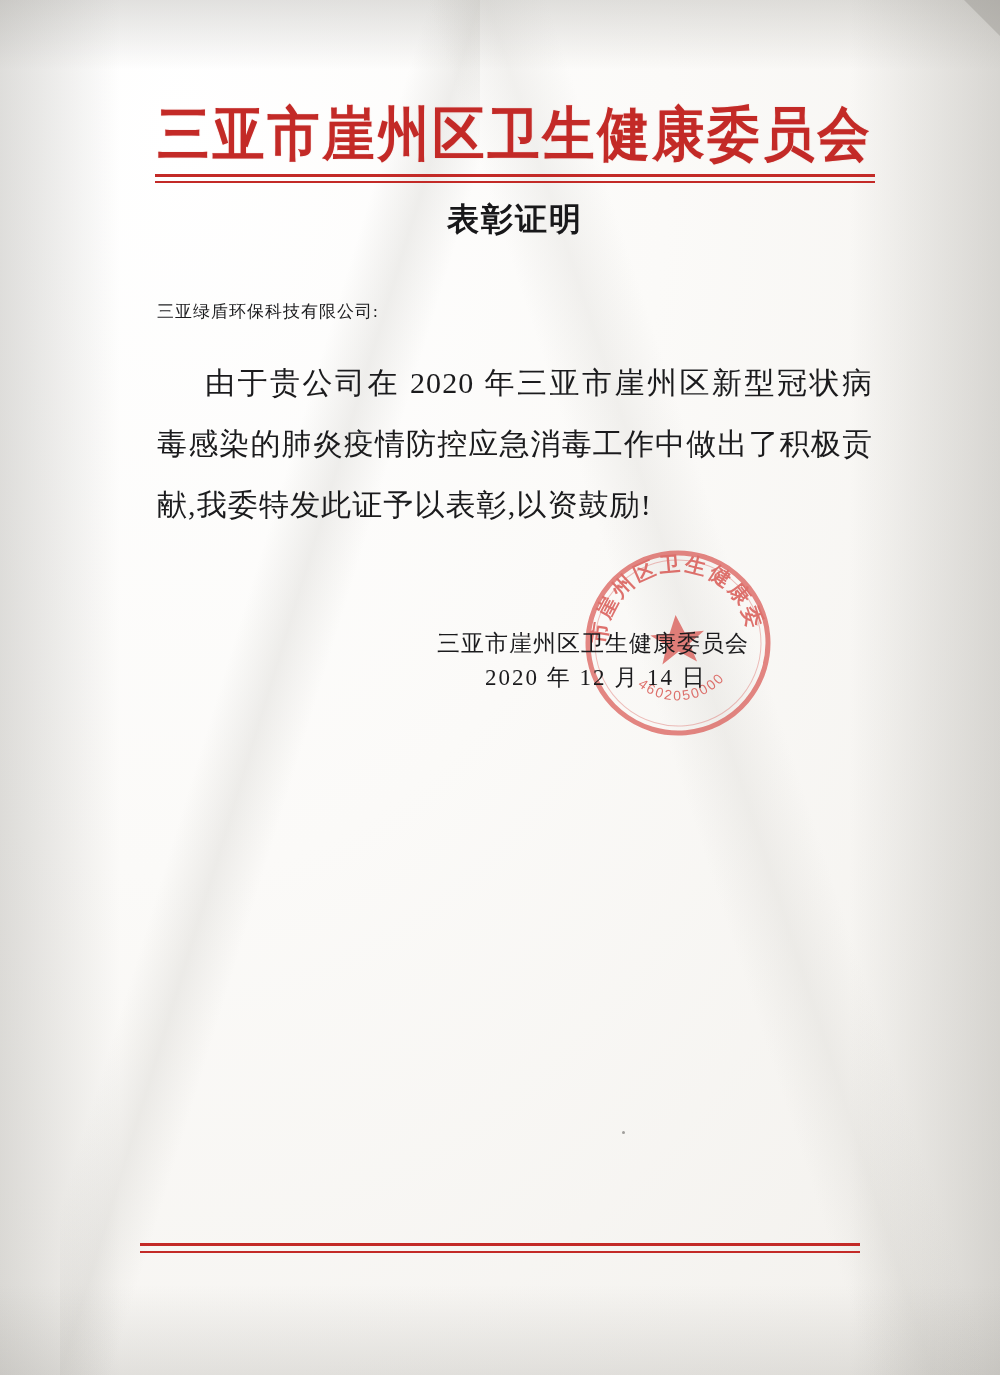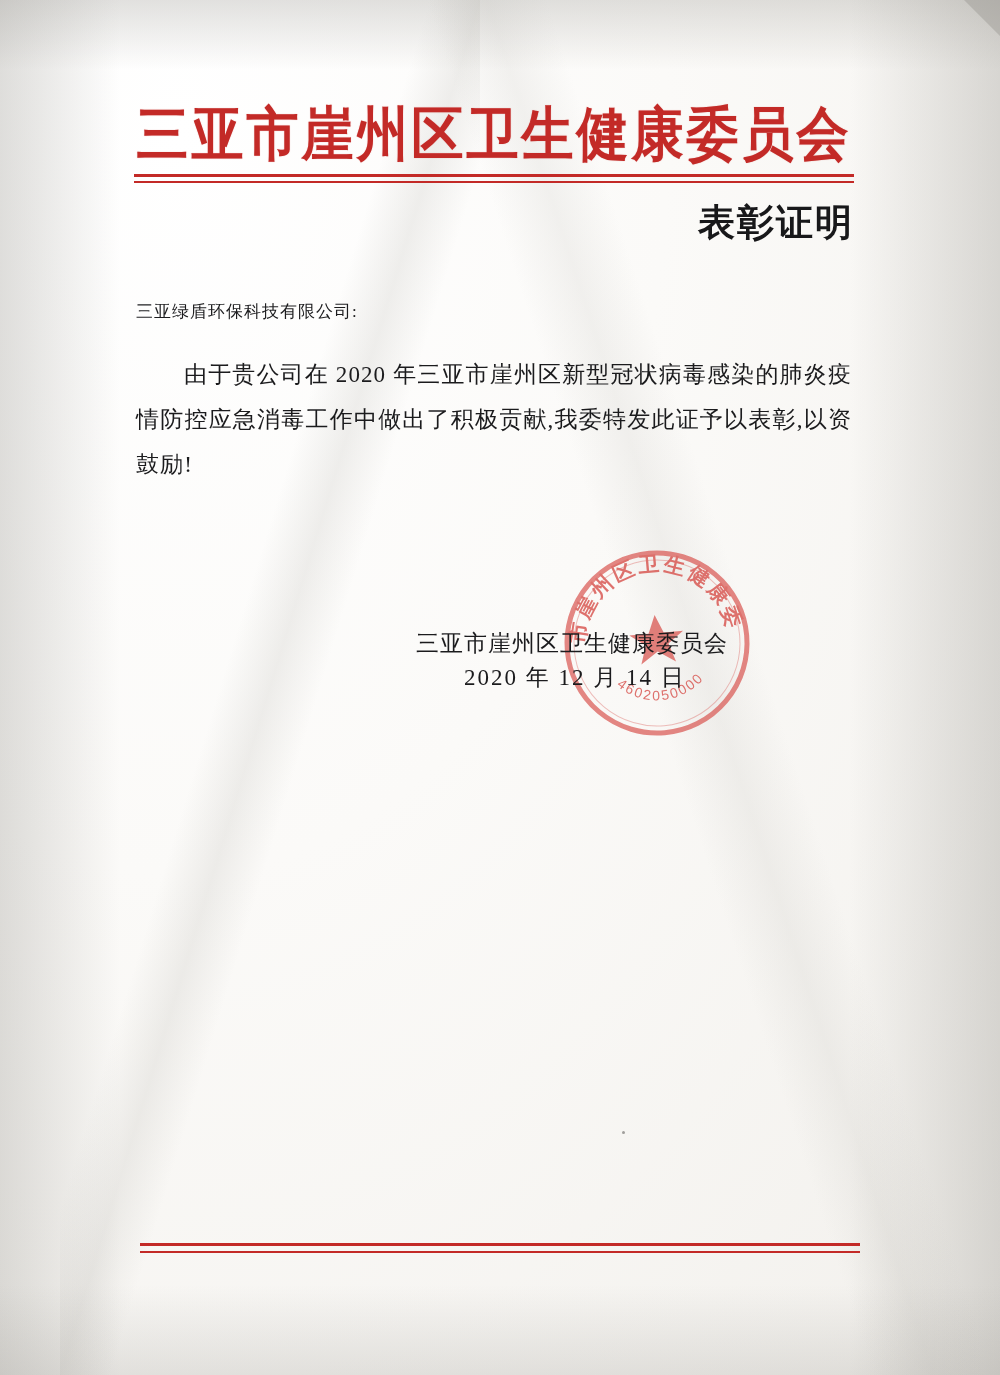--- a/index.html
+++ b/index.html
@@ -73,21 +73,21 @@
     right: 0; top: 0;
     width: 0; height: 0;
     border-top: 36px solid rgba(140,138,132,0.35);
     border-left: 36px solid transparent;
     pointer-events: none;
   }
 
   
   .content {
     position: absolute;
-    left: 134px;
+    left: 155px;
     top: 0;
     width: 720px;
     height: 100%;
   }
 
   
   .masthead {
     position: absolute;
     left: 0;
     top: 96px;
@@ -120,44 +120,44 @@
     height: 1.5px;
     background: #c32a27;
   }
 
   
   .doc-title {
     position: absolute;
     left: 0;
     top: 198px;
     width: 720px;
-    text-align: right;
+    text-align: center;
     font-family: "Liberation Serif", "DejaVu Serif", serif;
     font-weight: bold;
-    font-size: 37px;
+    font-size: 32px;
     letter-spacing: 2px;
     color: #18181a;
   }
 
   
   .salutation {
     position: absolute;
     left: 2px;
     top: 300px;
     font-size: 17px;
     letter-spacing: 1px;
     color: #1b1b1d;
   }
   .body-text {
     position: absolute;
     left: 2px;
     top: 352px;
     width: 716px;
-    font-size: 23px;
-    line-height: 45px;
+    font-size: 30px;
+    line-height: 61px;
     letter-spacing: 1.1px;
     color: #1b1b1d;
     text-indent: 48px;
     text-align: justify;
   }
 
   
   .signature {
     position: absolute;
     right: 18px;

